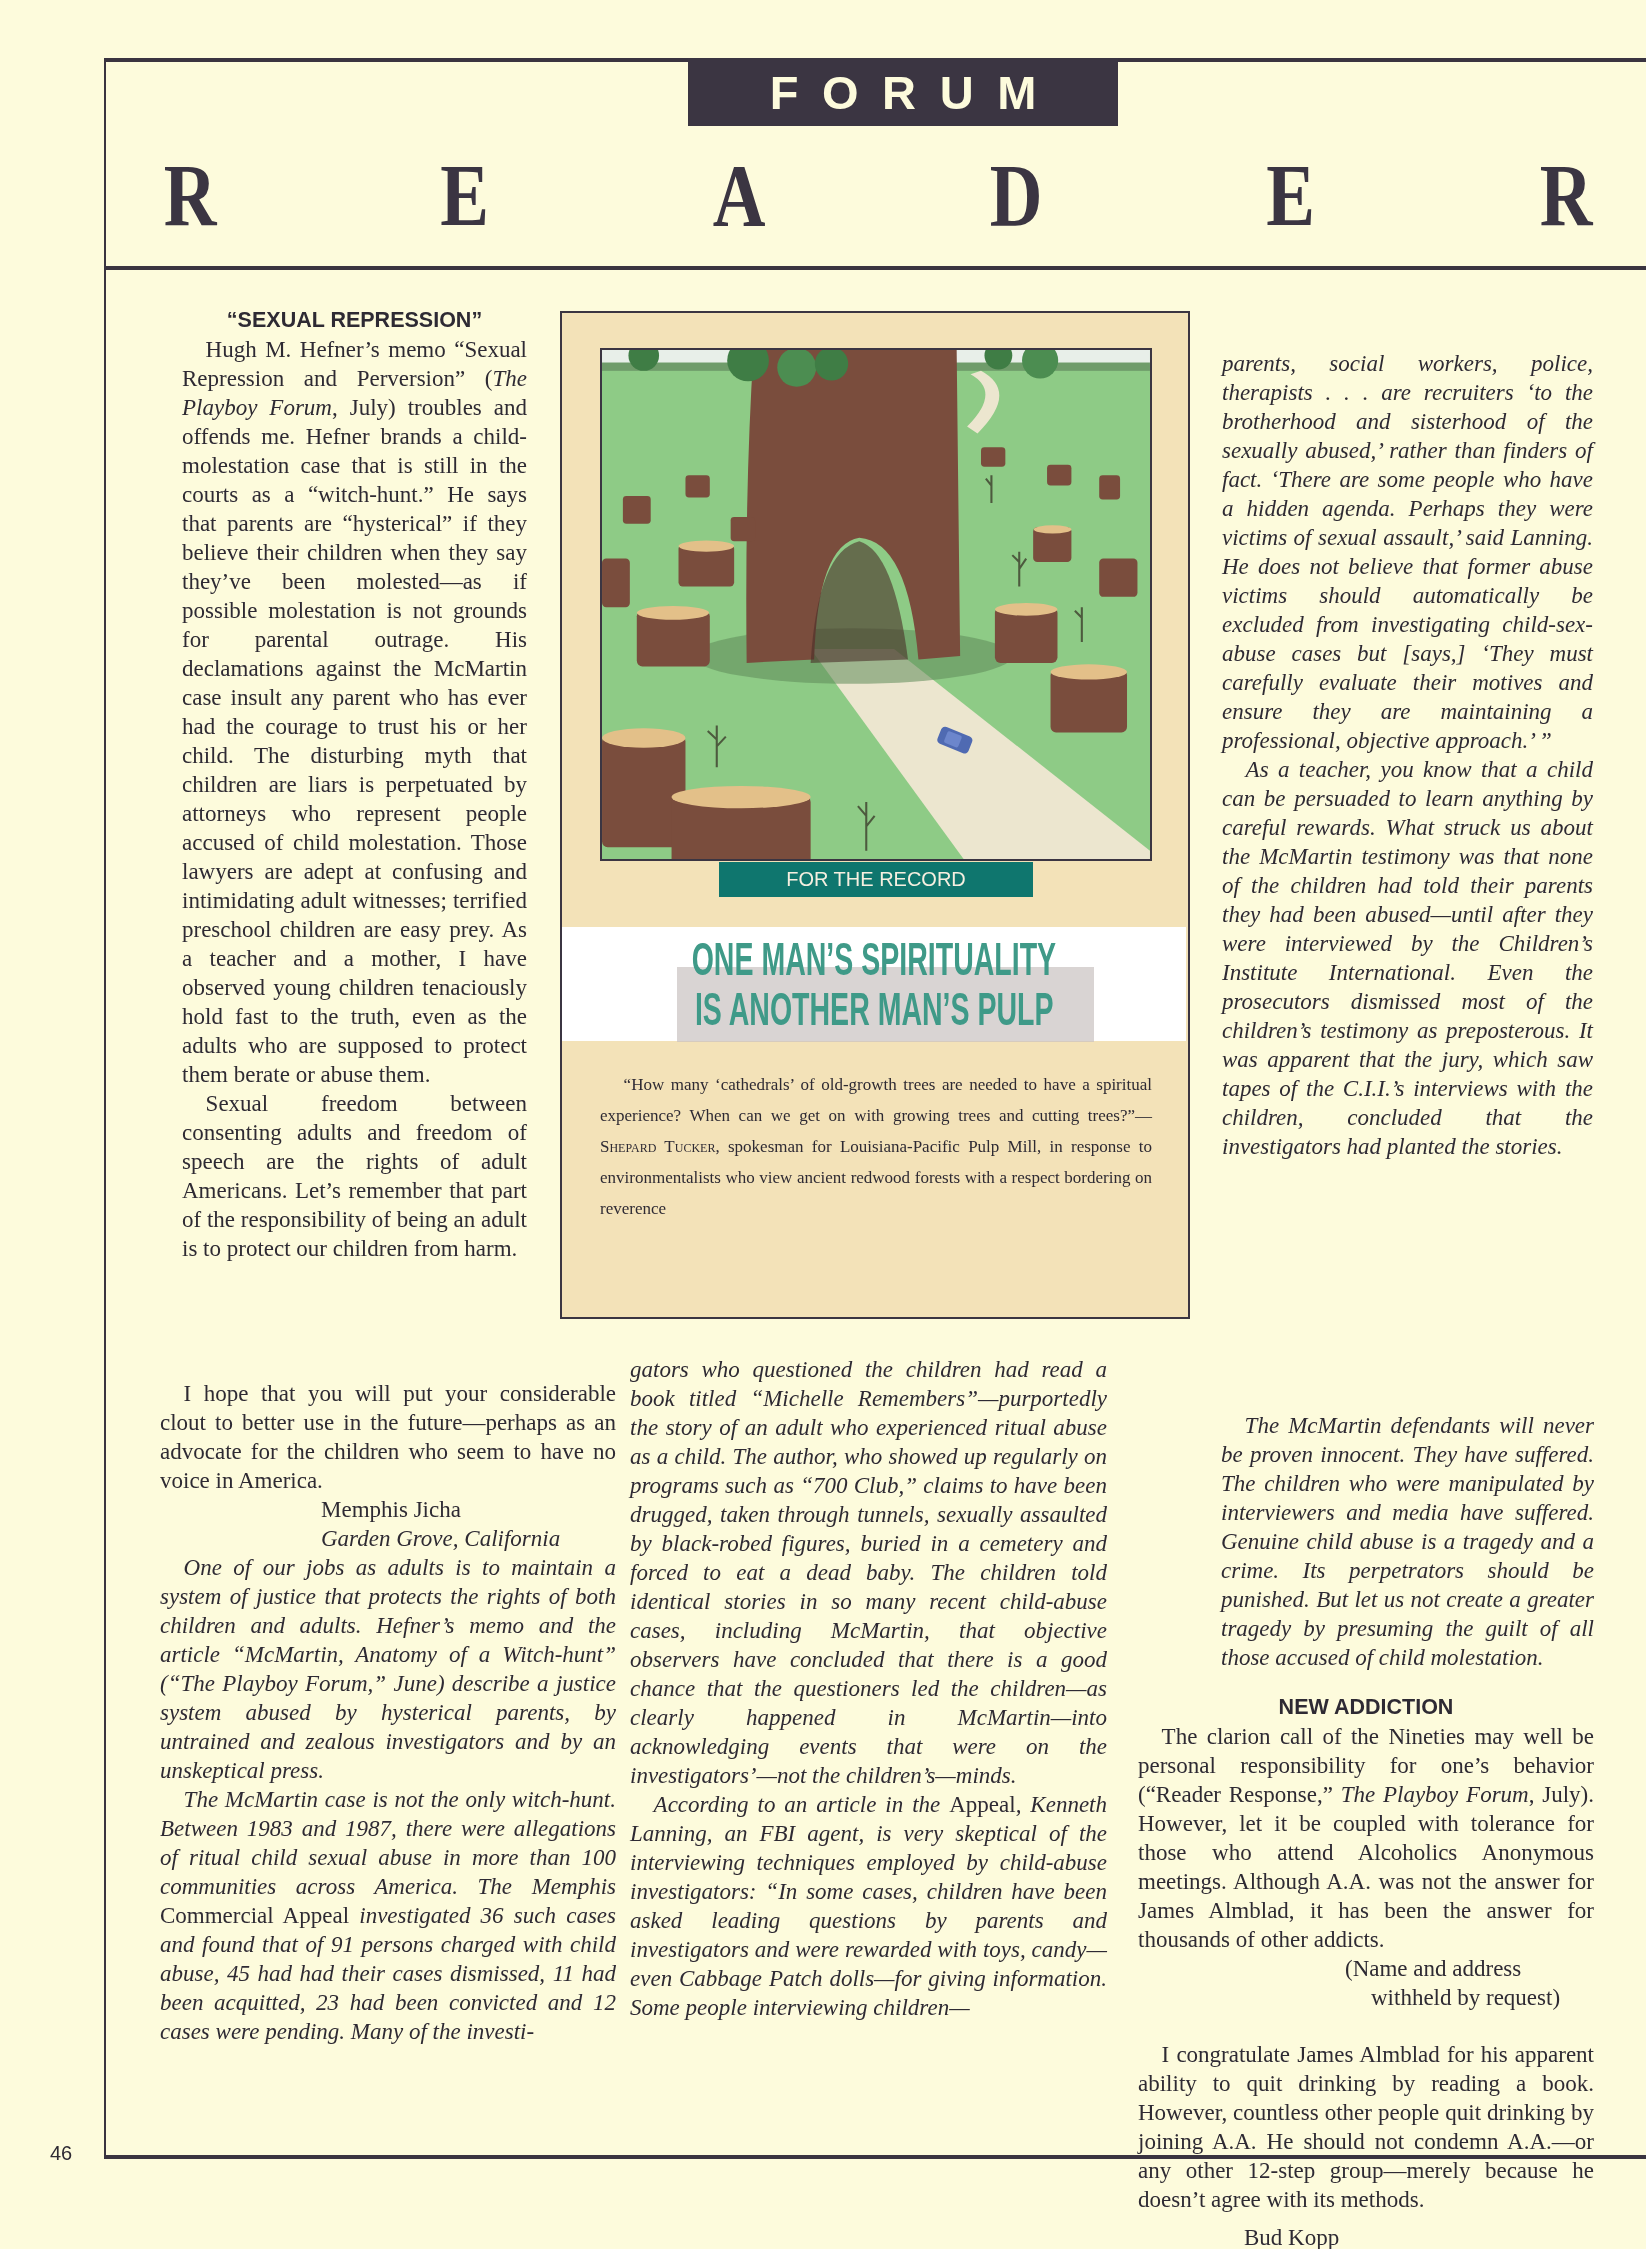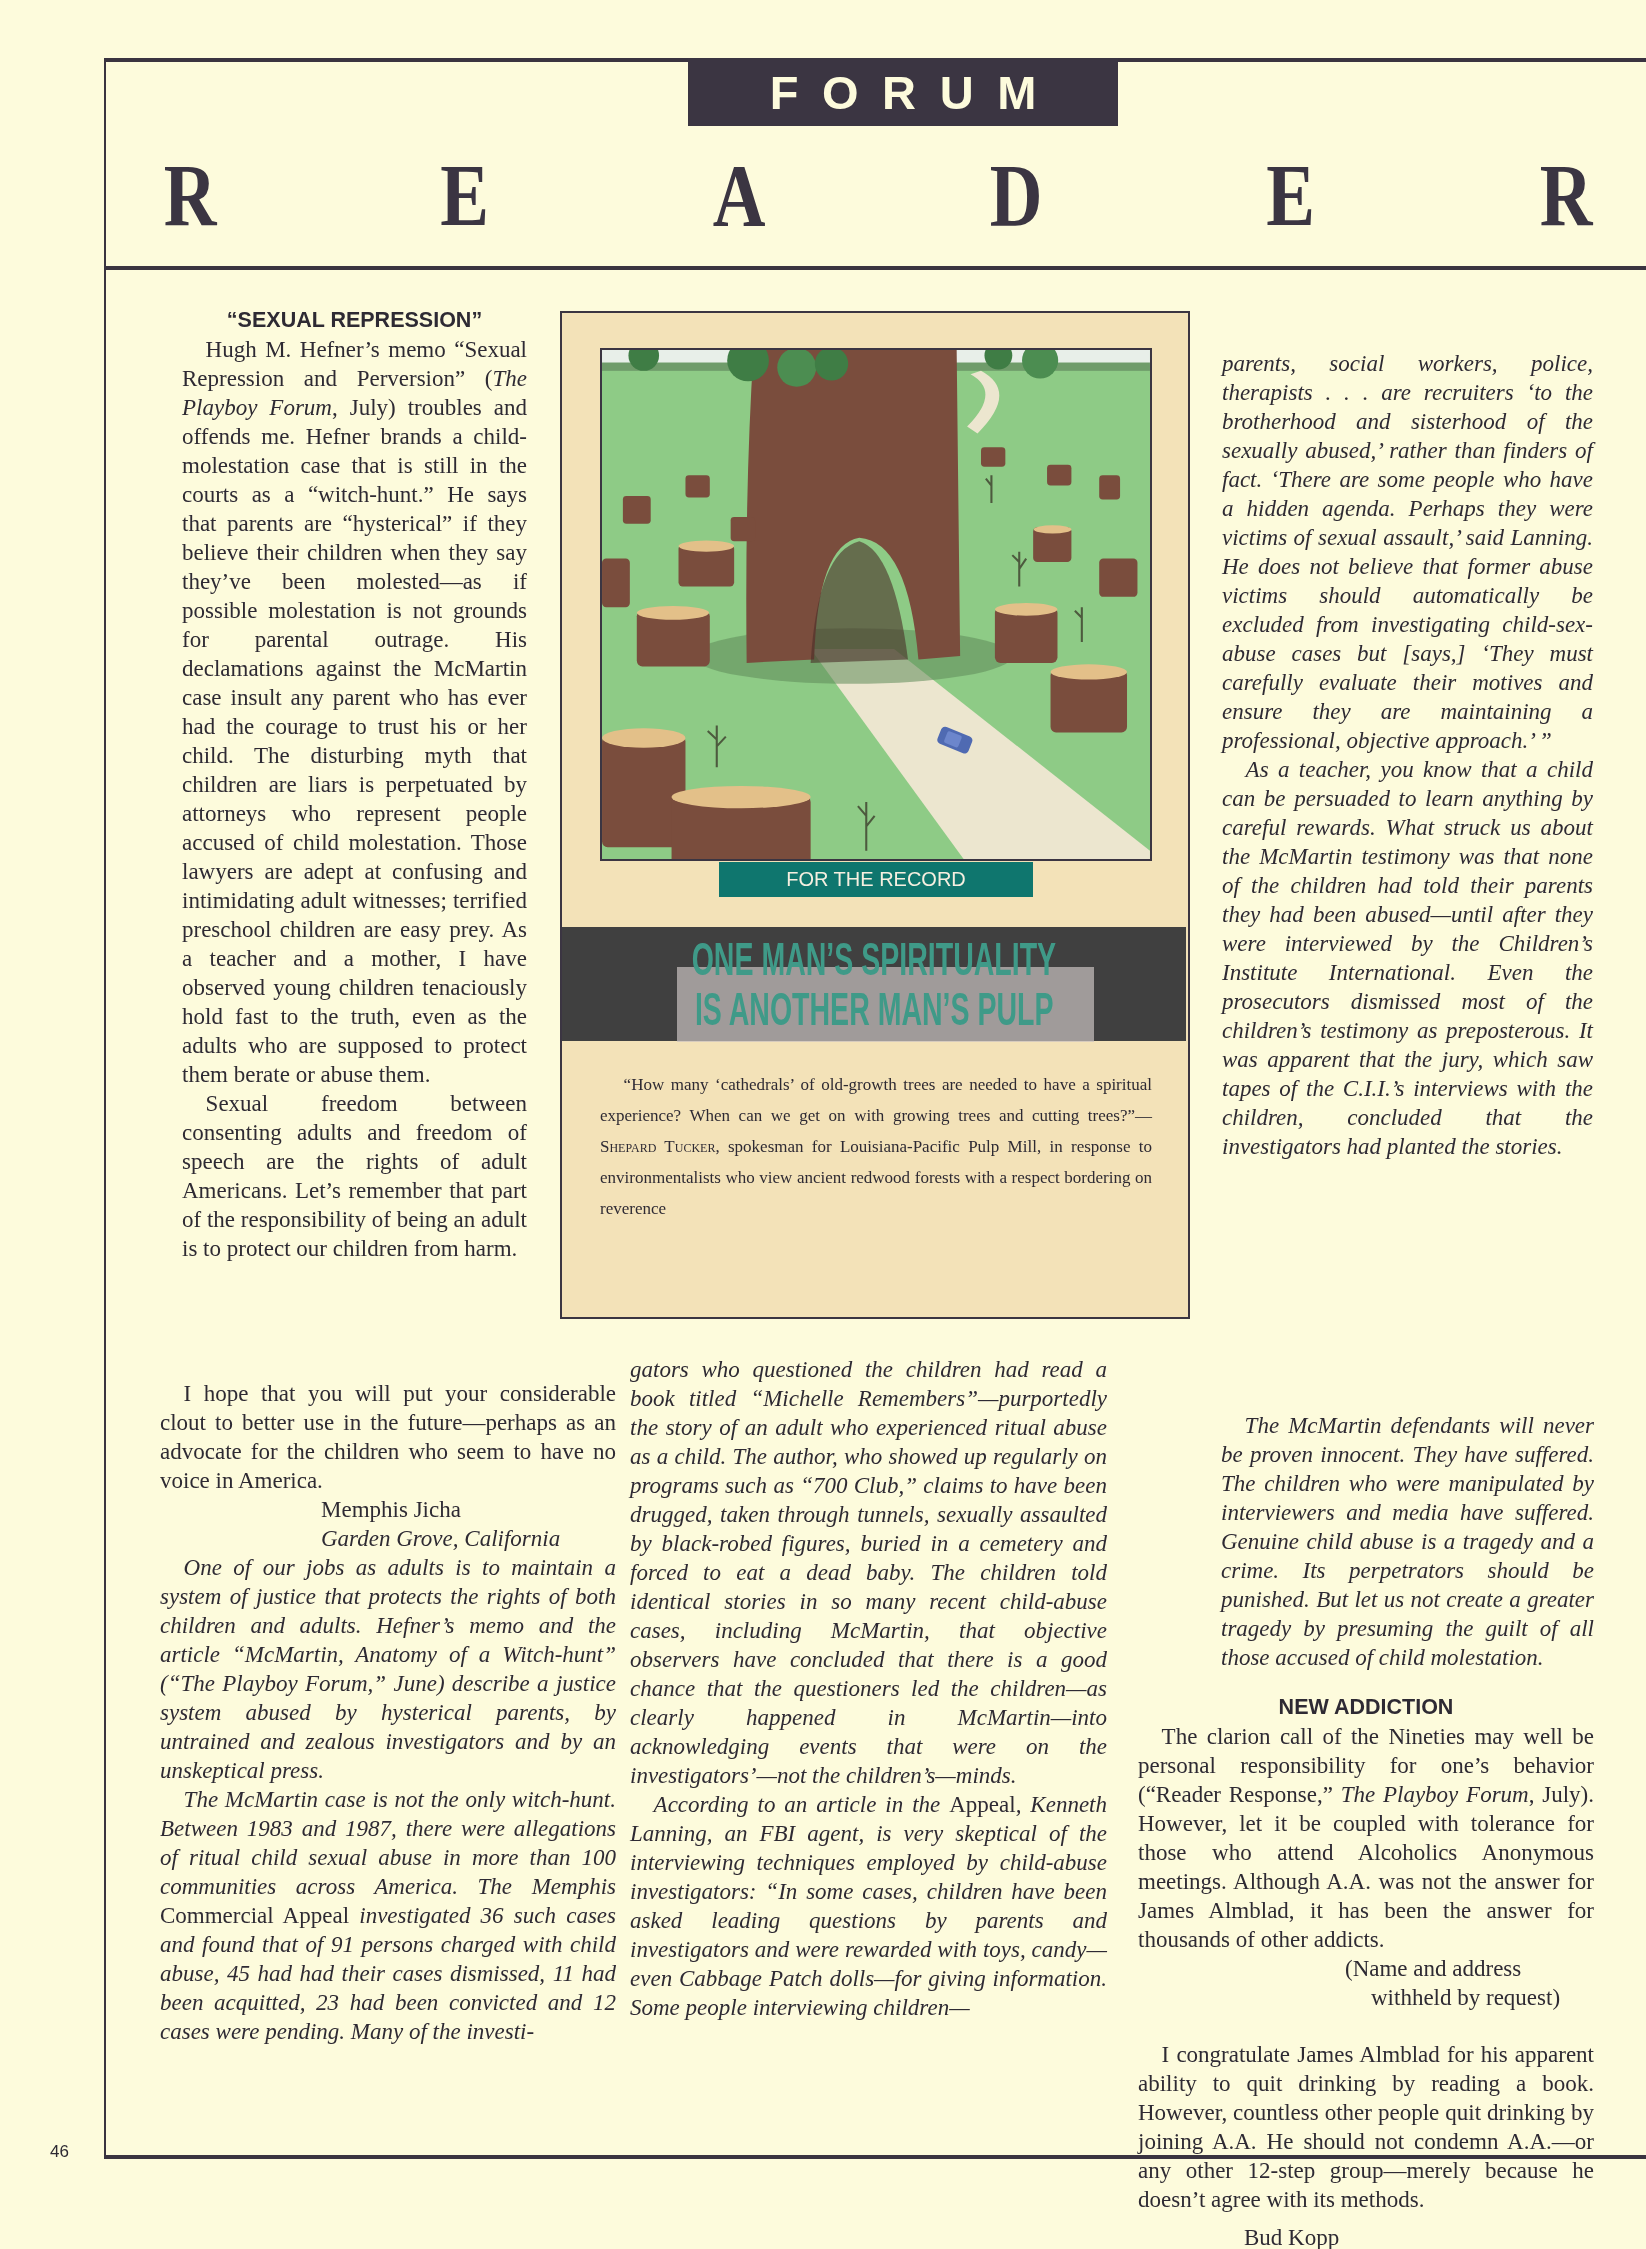--- a/index.html
+++ b/index.html
@@ -68,21 +68,21 @@
     background:#8fc98a;
   }
   #record-label {
     position:absolute; left:157px; top:549px; width:314px; height:35px;
     background:#0f766e; color:#f6efe0;
     font-family:"Liberation Sans", "DejaVu Sans", sans-serif;
     font-size:20px; display:flex; align-items:center; justify-content:center;
   }
   #headline-band {
     position:absolute; left:0; top:614px; width:624px; height:114px;
-    background:#404040;
+    background:#ffffff;
   }
   #headline-grey {
     position:absolute; left:115px; top:40px; width:417px; height:75px;
     background:#c9c2c0; opacity:0.7;
   }
   #headline {
     position:absolute; left:0; top:0; width:100%; height:100%;
     display:flex; flex-direction:column; align-items:center; justify-content:center;
     font-family:"Liberation Sans", "DejaVu Sans", sans-serif; font-weight:bold;
     color:#3f9a88; font-size:46px; line-height:50px;
@@ -90,21 +90,21 @@
   #headline span { display:block; transform:scaleX(0.62); white-space:nowrap; }
   #quote {
     position:absolute; left:38px; top:756px; width:552px;
     font-size:17px; line-height:31px; text-align:justify; color:#2e2a33;
   }
   #quote p { margin:0; text-indent:23.6px; }
 
   #page-number {
     left:50px; top:2142px;
     font-family:"Liberation Sans", "DejaVu Sans", sans-serif;
-    font-size:17px; color:#2e2a33;
+    font-size:20px; color:#2e2a33;
   }
 </style>
 </head>
 <body>
 
 <div class="rule" id="top-rule"></div>
 <div class="rule" id="mid-rule"></div>
 <div class="rule" id="bot-rule"></div>
 <div class="rule" id="left-line"></div>
 

